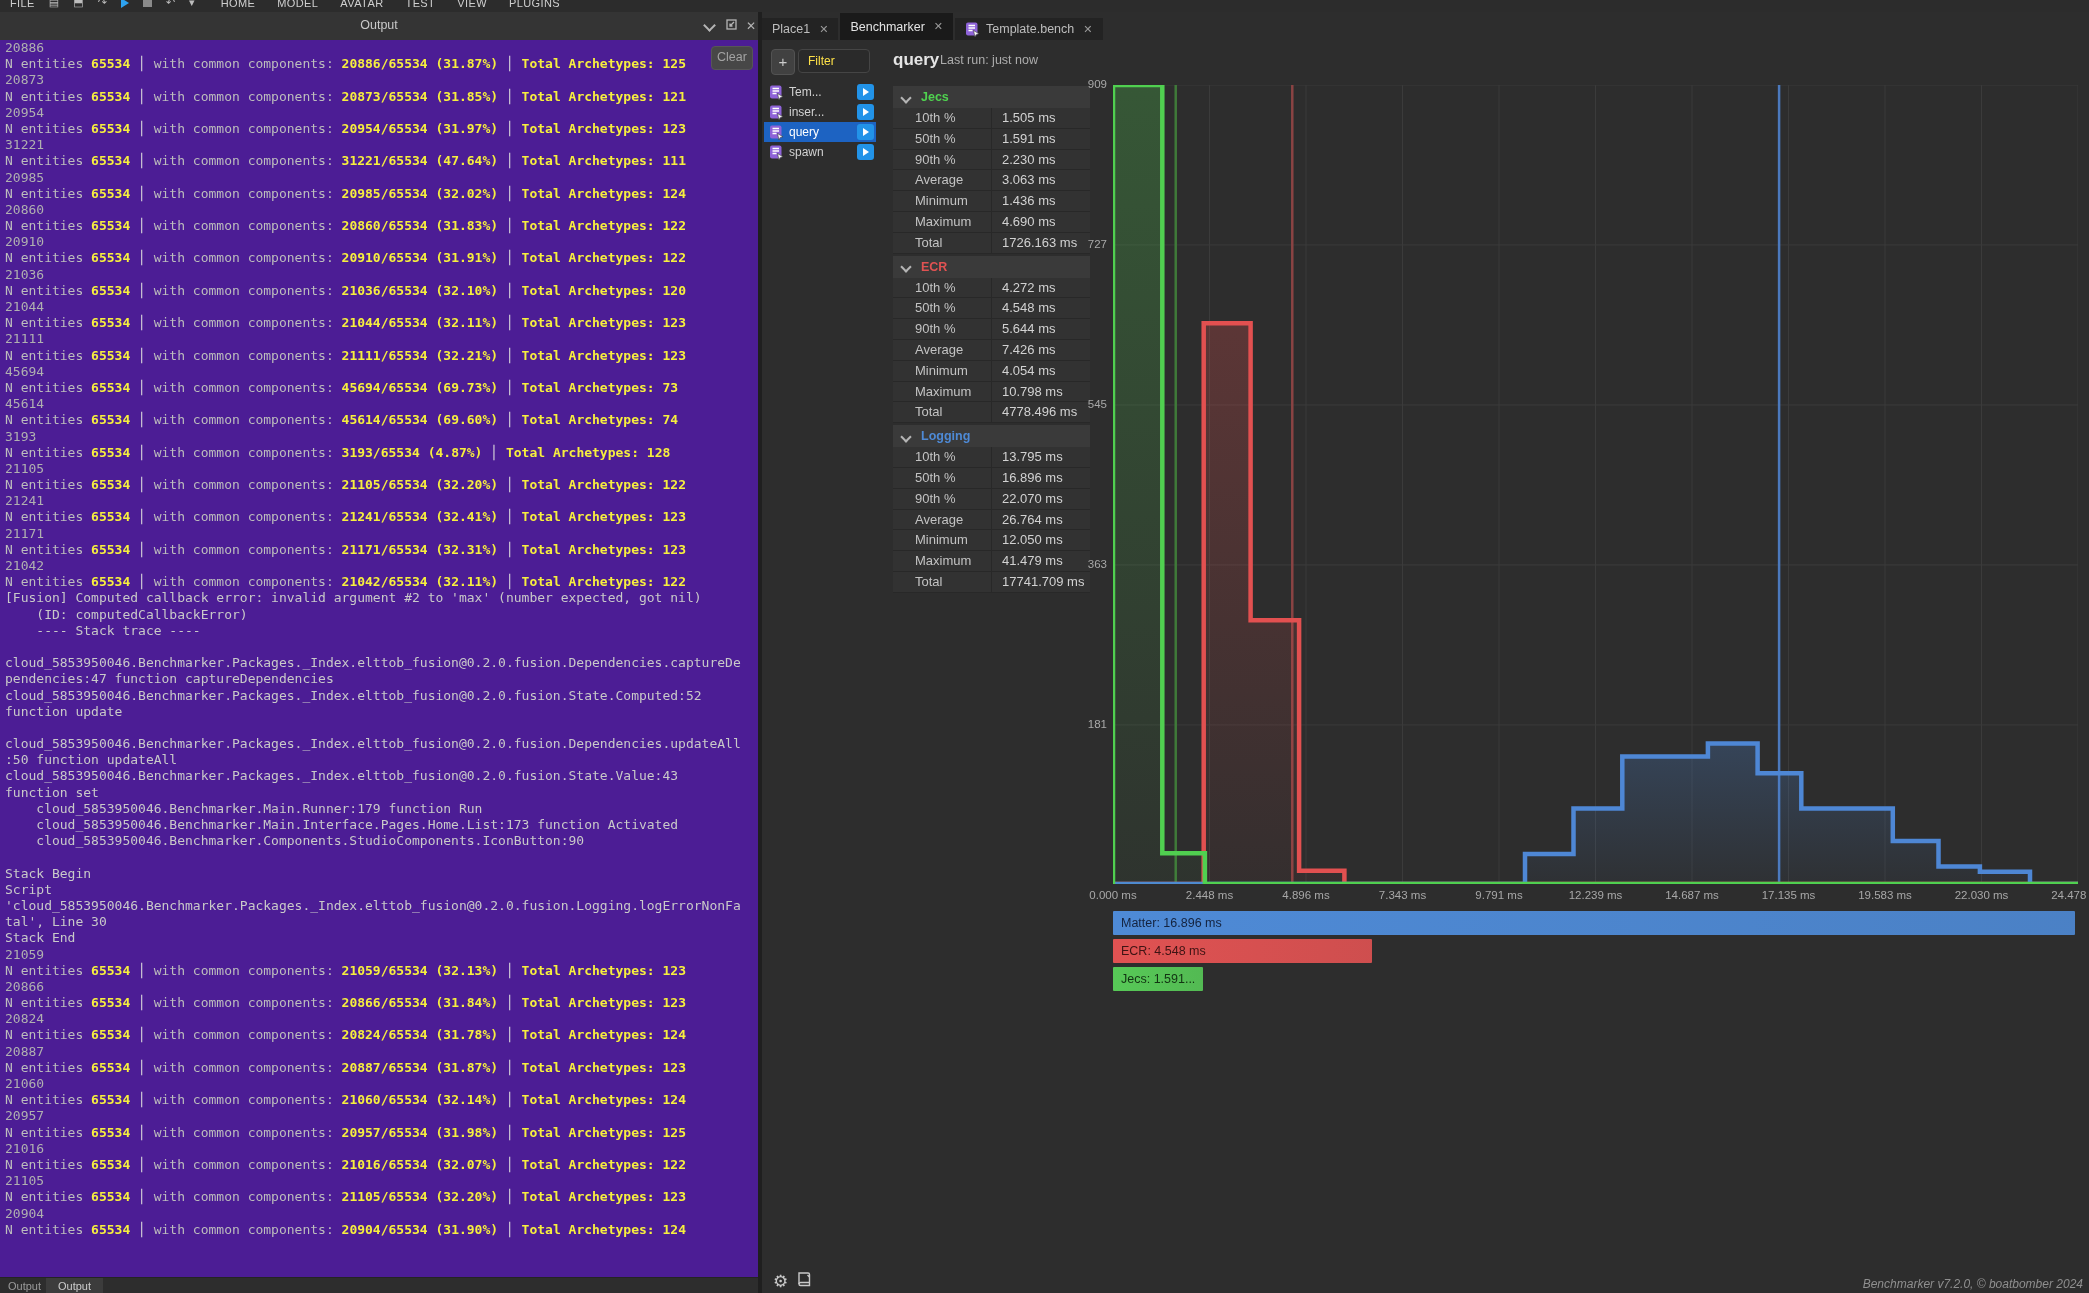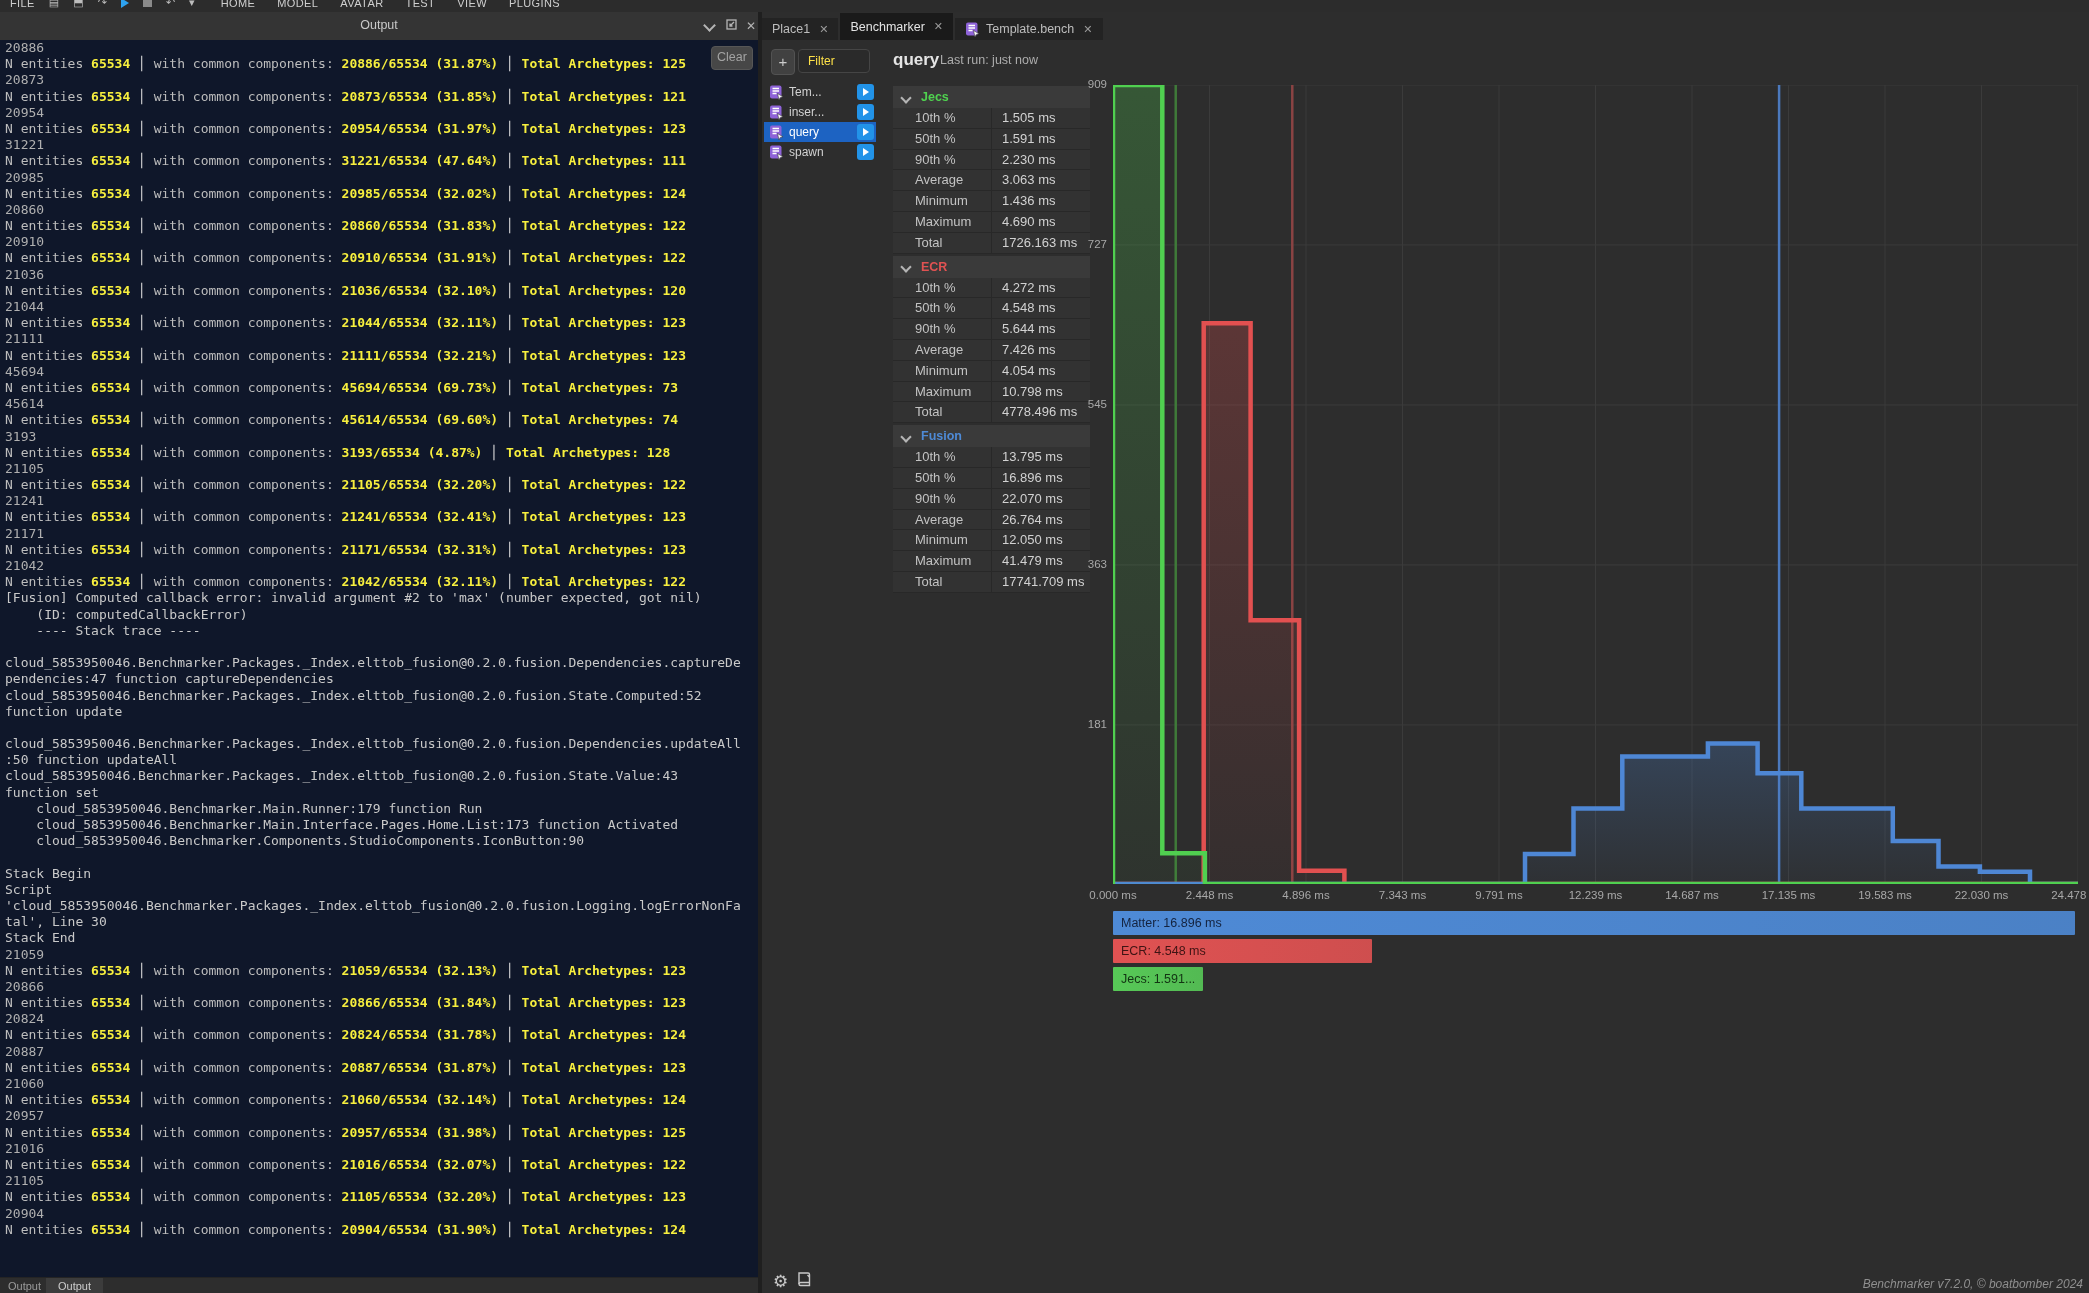--- a/index.html
+++ b/index.html
@@ -15,21 +15,21 @@
             border-bottom:5px solid transparent;display:inline-block;}
   .stop-sq{width:9px;height:9px;background:#8a8a8a;display:inline-block;}
   #toolbar .menu{color:#cfcfcf;letter-spacing:.4px;}
   
   #output-header{position:absolute;left:0;top:12px;width:758px;height:28px;background:#343434;
                  border-bottom:1px solid #262626;}
   #output-title{position:absolute;left:0;right:0;top:6px;text-align:center;font-size:12.5px;color:#c9c9c9;}
   .hdr-ic{position:absolute;top:7px;width:16px;height:14px;color:#b5b5b5;font-size:12px;text-align:center;line-height:14px;}
   .chev{display:inline-block;width:7px;height:7px;border-left:2px solid #b5b5b5;border-bottom:2px solid #b5b5b5;
         transform:rotate(-45deg);margin-top:1px;}
-  #console{position:absolute;left:0;top:40px;width:758px;height:1237px;background:#0f172a;overflow:hidden;
+  #console{position:absolute;left:0;top:40px;width:758px;height:1237px;background:#4c1d95;overflow:hidden;
            font-family:"DejaVu Sans Mono",monospace;font-size:13px;}
   #console .cl{height:16.2px;line-height:16.2px;padding-left:5px;white-space:pre;}
   #console .num{color:#b0b0b0;}
   #console .raw{color:#c9c9c9;}
   #console .g{color:#bdbdbd;}
   #console .p{color:#dedede;}
   #console .y{color:#f7ef3e;font-weight:bold;}
   #clear-btn{position:absolute;left:711px;top:46px;width:40px;height:22px;background:#474747;border:1px solid #565656;
              border-radius:4px;color:#a3a3a3;font-size:12.5px;text-align:center;line-height:21px;}
   #output-bottom{position:absolute;left:0;top:1277px;width:758px;height:16px;background:#2d2d2d;border-top:1px solid #242424;}
@@ -336,21 +336,21 @@
         <div class="stat-row">
           <span class="sl">Maximum</span>
           <span class="sv">10.798 ms</span>
         </div>
         <div class="stat-row">
           <span class="sl">Total</span>
           <span class="sv">4778.496 ms</span>
         </div>
         <div class="sec-header">
           <span class="chev"></span>
-          <span class="sec-name" style="color: rgb(78, 138, 214);">Fusion</span>
+          <span class="sec-name" style="color: rgb(78, 138, 214);">Logging</span>
         </div>
         <div class="stat-row">
           <span class="sl">10th %</span>
           <span class="sv">13.795 ms</span>
         </div>
         <div class="stat-row">
           <span class="sl">50th %</span>
           <span class="sv">16.896 ms</span>
         </div>
         <div class="stat-row">

